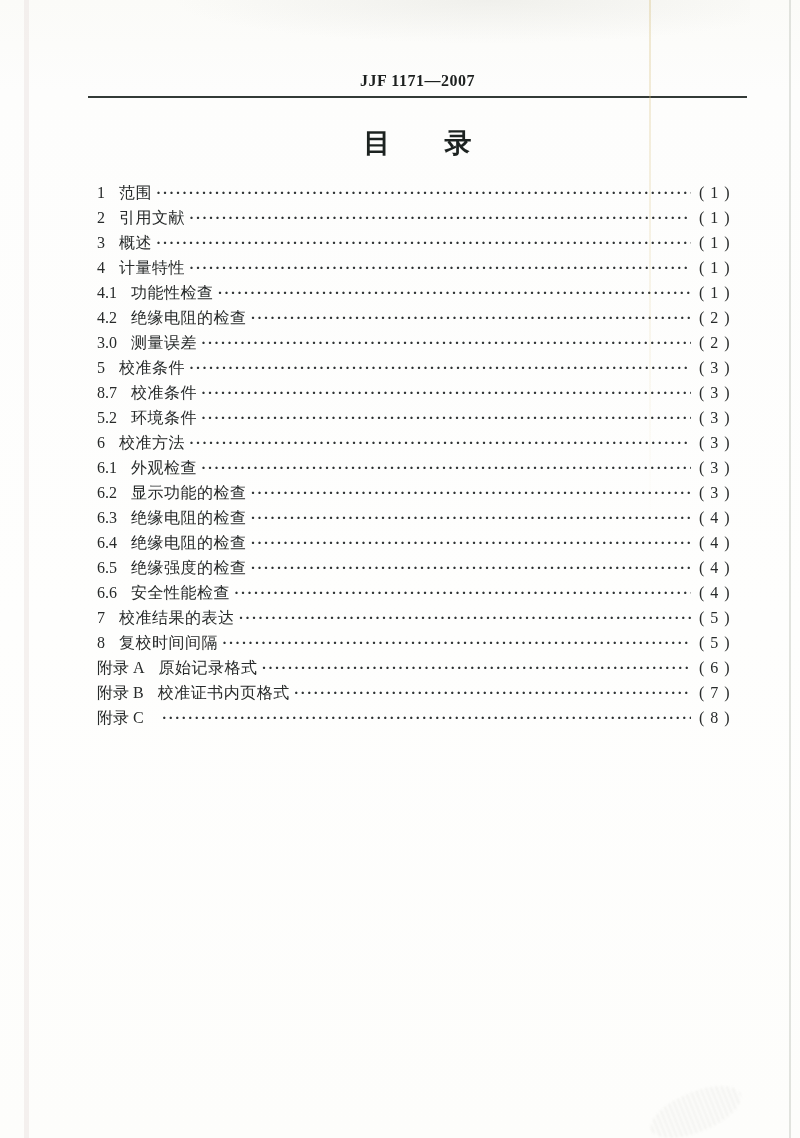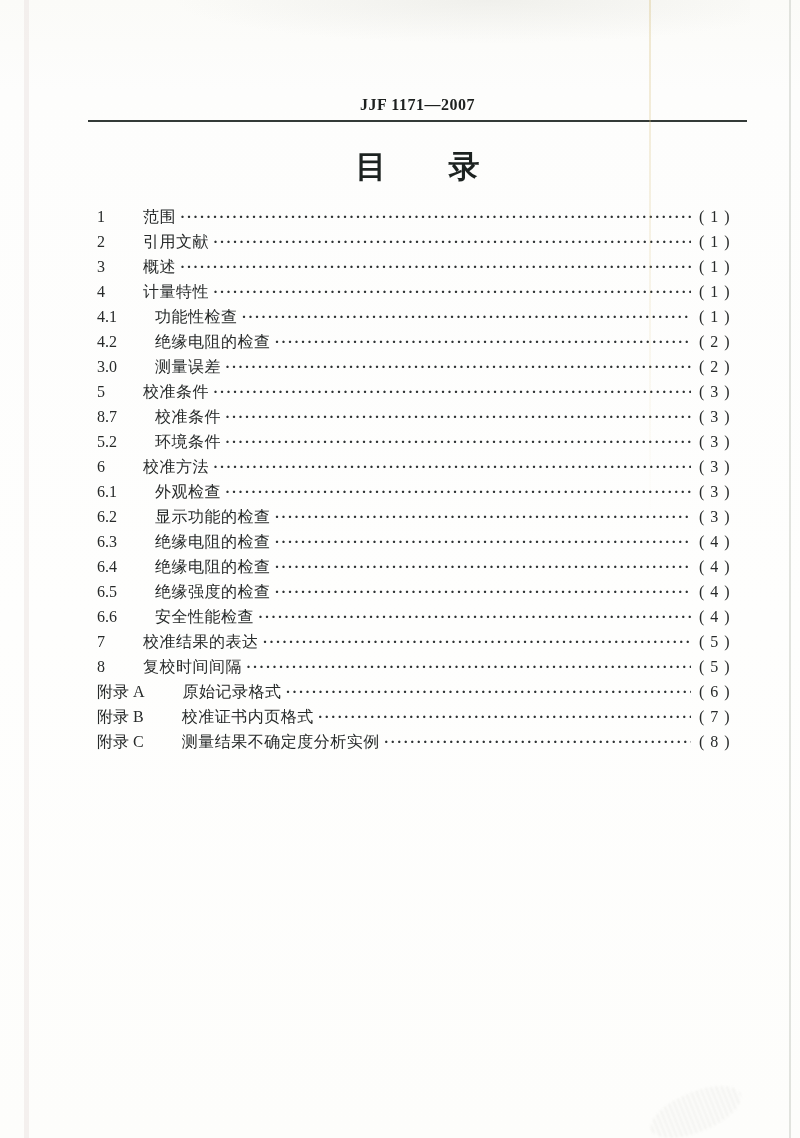--- a/index.html
+++ b/index.html
@@ -24,37 +24,37 @@
     background: radial-gradient(ellipse at 55% 0%, rgba(200,200,192,0.22), rgba(200,200,192,0) 70%);
     pointer-events: none;
   }
   .content {
     position: absolute;
     left: 88px;
     top: 0;
     width: 659px;
   }
   .std-num {
-    padding-top: 96px;
+    padding-top: 72px;
     line-height: 18px;
     text-align: center;
     font-size: 16px;
     font-weight: bold;
     letter-spacing: 0.5px;
     color: #1d201f;
   }
   .header-rule {
     margin-top: 6px;
     height: 2px;
     background: #333a37;
   }
   .doc-title {
     margin: 26px 0 0 0;
     text-align: center;
-    font-size: 31px;
+    font-size: 27px;
     line-height: 38px;
     font-weight: bold;
     color: #1c2220;
   }
   .toc {
     margin-top: 18px;
     padding: 0 10px 0 9px;
   }
   .toc-row {
     display: flex;
@@ -66,21 +66,20 @@
   }
   .toc-num {
     flex: none;
     margin-right: 14px;
     white-space: nowrap;
   }
   .toc-title {
     flex: none;
     white-space: nowrap;
     letter-spacing: 0.5px;
-    margin-left: 24px;
   }
   .toc-dots {
     flex: 1 1 auto;
     overflow: hidden;
     white-space: nowrap;
     margin: 0 8px 0 4px;
     font-size: 15px;
     font-weight: bold;
     letter-spacing: 1.5px;
     color: #2e3233;
@@ -275,21 +274,20 @@
 
   <div class="toc-row">
     <span class="toc-num">附录 B</span>
     <span class="toc-title">校准证书内页格式</span>
     <span class="toc-dots">································································································································································</span>
     <span class="toc-page">( 7 )</span>
   </div>
 
   <div class="toc-row">
     <span class="toc-num">附录 C</span>
-    <span class="toc-title">测量结果不确定度分析实例</span>
     <span class="toc-dots">································································································································································</span>
     <span class="toc-page">( 8 )</span>
   </div>
 </nav>
 
   </div>
 
   <div class="artifact streak-yellow"></div>
   <div class="artifact edge-right"></div>
   <div class="artifact edge-left"></div>

